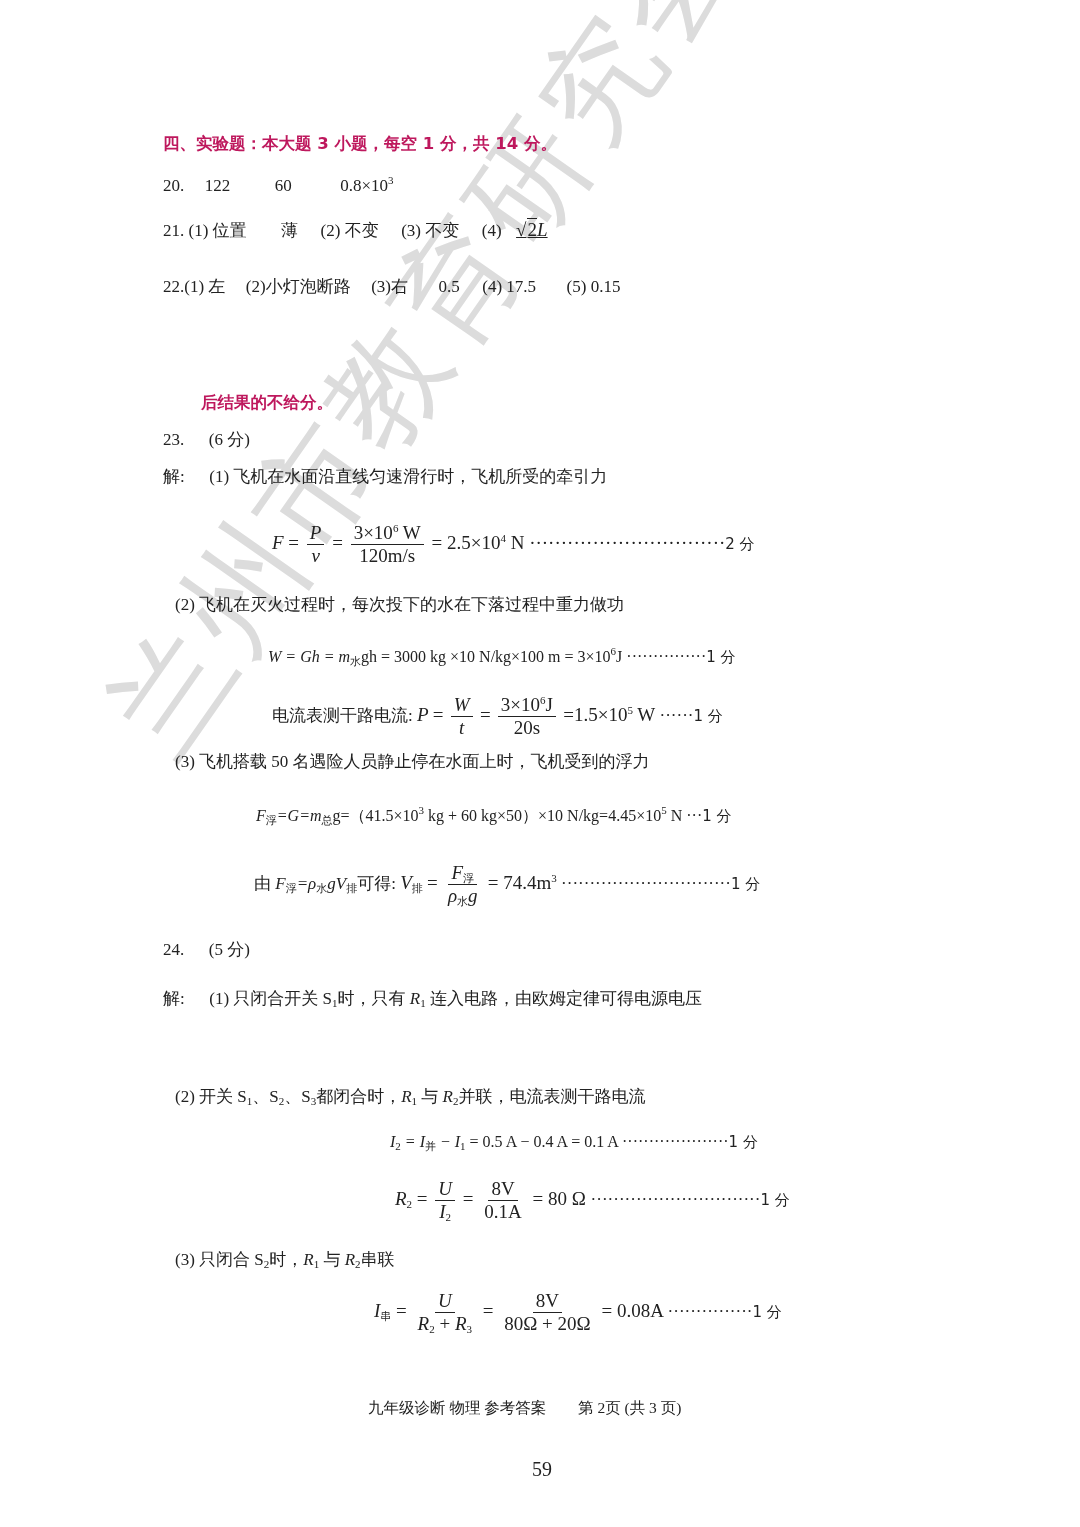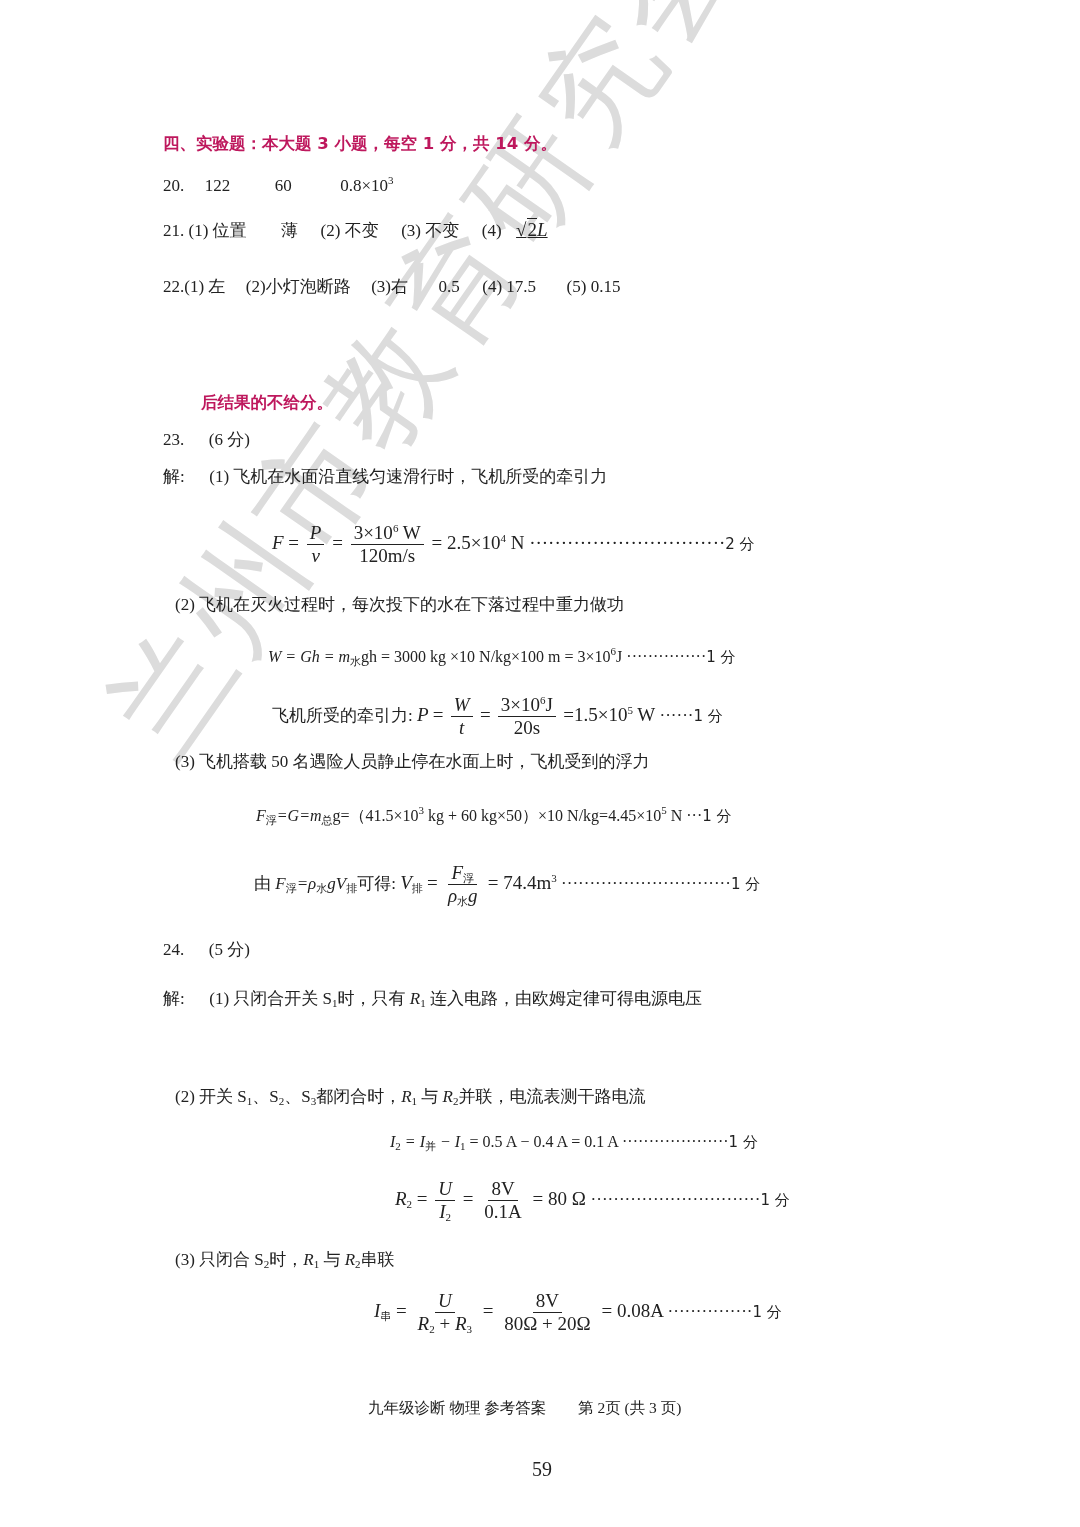--- a/index.html
+++ b/index.html
@@ -114,21 +114,21 @@
   </div>
 
   <div class="line" style="left:175px; top:593px;">(2) 飞机在灭火过程时，每次投下的水在下落过程中重力做功</div>
 
   <div class="line" style="left:268px; top:648px; font-size:16px;">
     <span class="it">W = Gh = m</span><sub>水</sub><span>gh = 3000 kg ×10 N/kg×100 m = 3×10</span><sup>6</sup><span>J</span>
     <span>···············</span><span class="score">1 分</span>
   </div>
 
   <div class="line" style="left:272px; top:694px;">
-    <span>飞机所受的牵引力:</span>
+    <span>电流表测干路电流:</span>
     <span class="big it">P</span> <span class="big">=</span>
     <span class="frac big">
         <span class="num it">W</span>
         <span class="den it">t</span>
       </span>
     <span class="big">=</span>
     <span class="frac big">
         <span class="num"><span>3×10</span><sup>6</sup><span>J</span></span>
         <span class="den">20s</span>
       </span>

